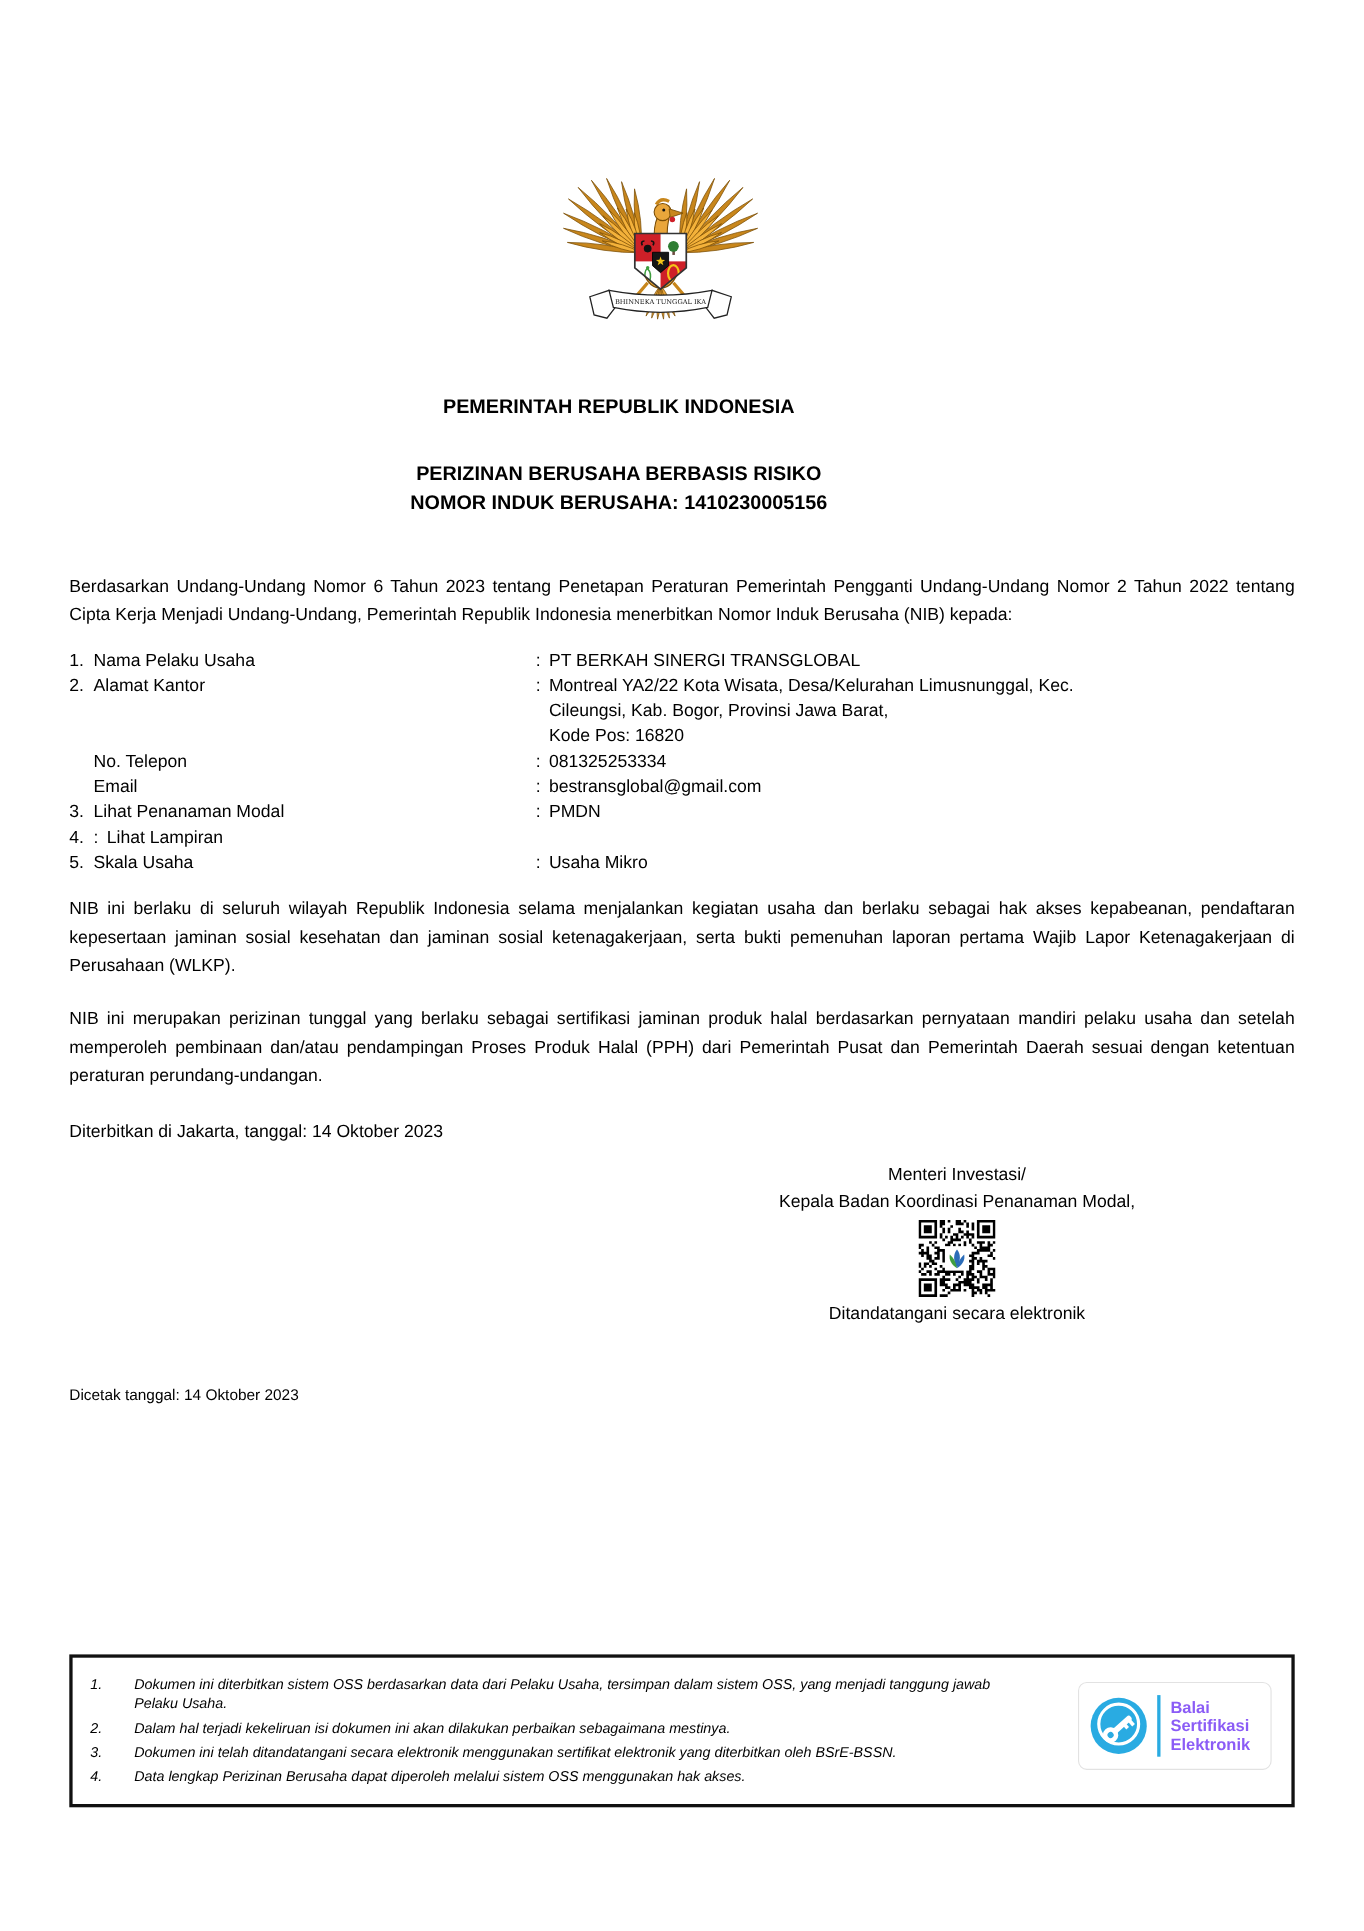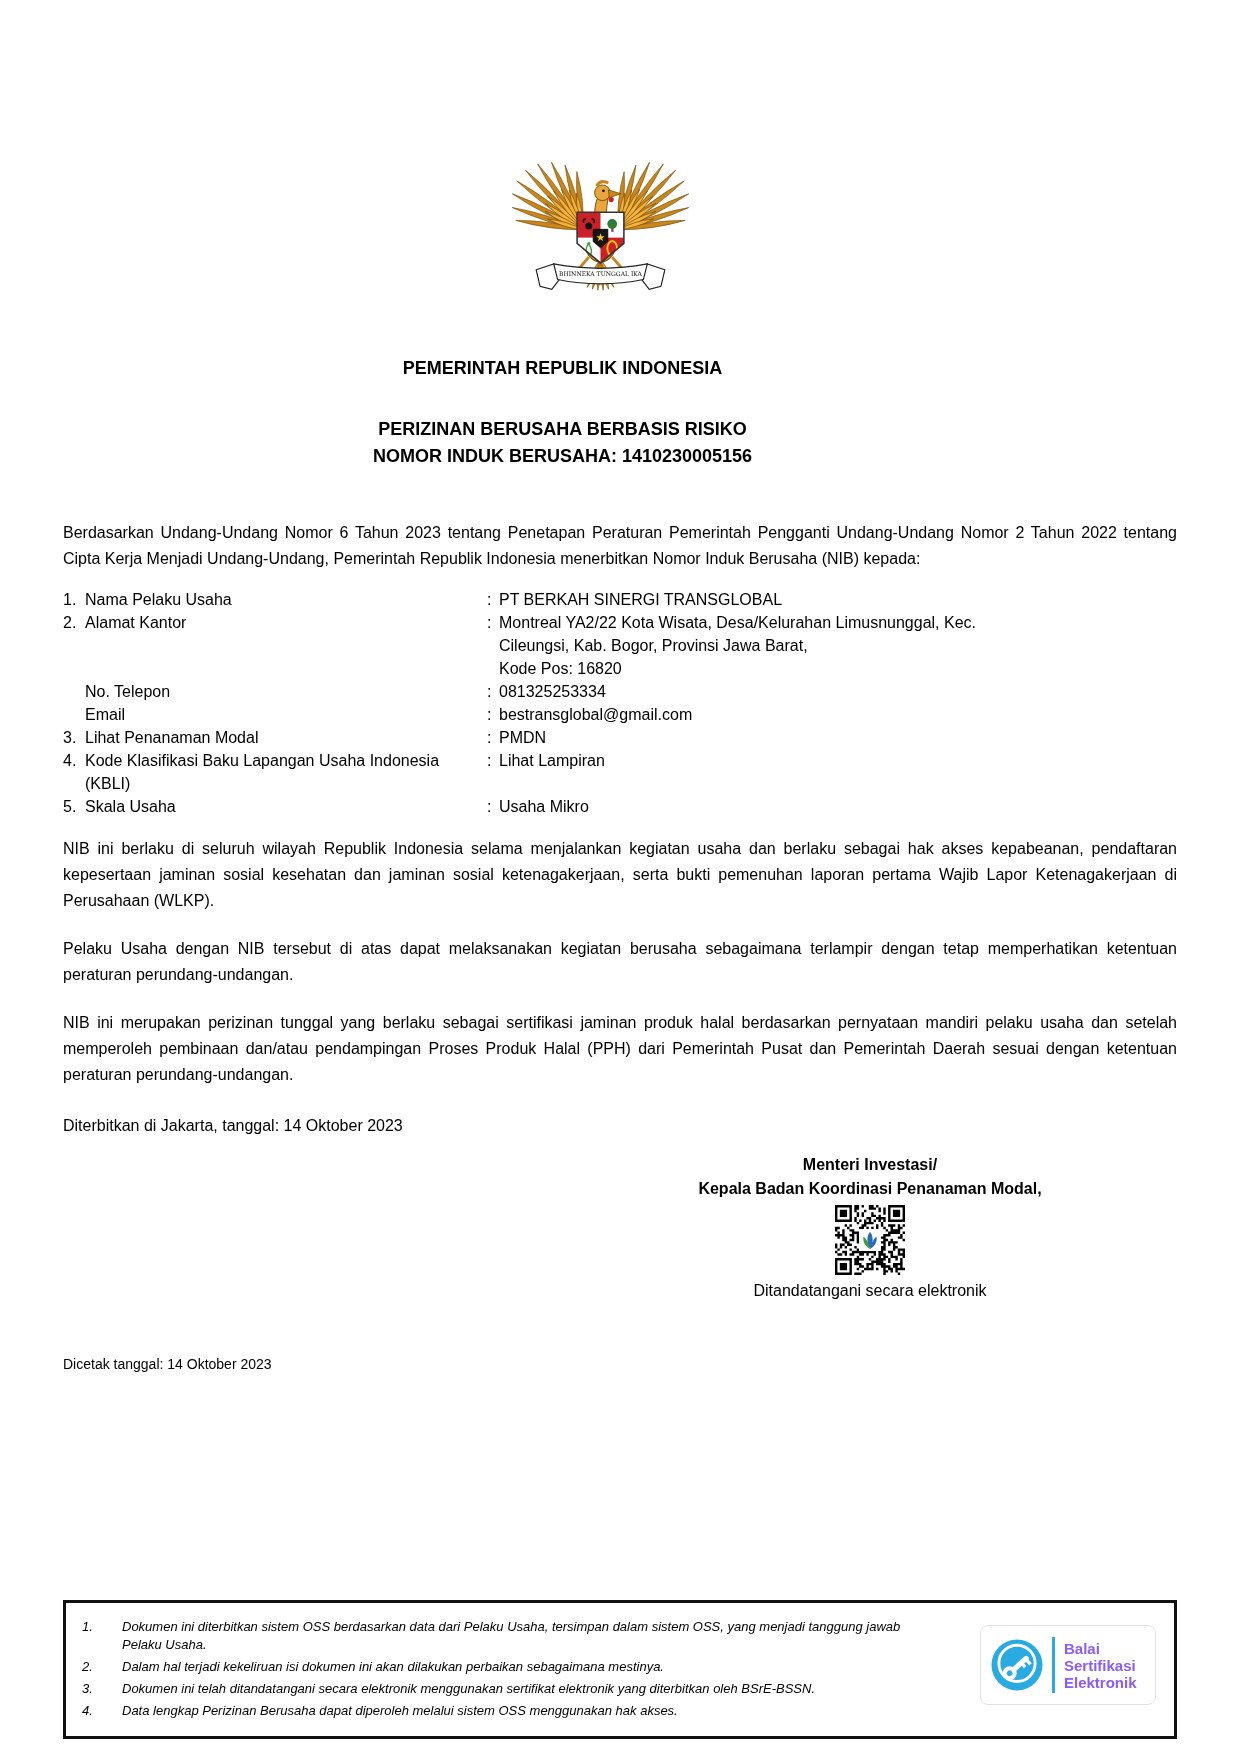--- a/index.html
+++ b/index.html
@@ -21,21 +21,21 @@
   .printed{margin-top:50px;font-size:14px;line-height:23px;}
   
   .fields{margin-top:16px;font-size:16px;line-height:23px;}
   .frow{display:flex;align-items:flex-start;}
   .fno{width:22px;flex:none;}
   .flabel{width:402px;flex:none;}
   .fcolon{width:12px;flex:none;}
   .fvalue{flex:1;}
   
   .signblock{margin-top:8px;margin-left:auto;width:520px;text-align:center;font-size:16px;line-height:24px;margin-right:47px;}
-  .signblock .bold{font-weight:bold;}
+  .signblock .bold{font-weight:normal;}
   .qrbox{position:relative;width:70px;height:70px;margin:4px auto 4px;}
   .qrbox svg{display:block;}
   .qr-center-logo{position:absolute;left:24px;top:24px;width:22px;height:22px;background:#fff;}
   
   .footer-box{position:relative;margin-top:224px;border:3px solid #111;padding:15px 18px 12px 12px;}
   .note{display:flex;font-style:italic;font-size:13px;line-height:18px;margin-bottom:4px;}
   .note-num{width:40px;flex:none;padding-left:4px;}
   .note-text{flex:1;padding-right:250px;}
   .bse-logo{position:absolute;right:18px;top:22px;width:176px;height:80px;border:1px solid #e2e2e2;
             border-radius:8px;background:#fff;display:flex;align-items:center;padding:4px 8px;box-sizing:border-box;}
@@ -186,37 +186,32 @@
       <div class="fvalue">bestransglobal@gmail.com</div>
     </div>
     <div class="frow">
       <div class="fno">3.</div>
       <div class="flabel">Lihat Penanaman Modal</div>
       <div class="fcolon">:</div>
       <div class="fvalue">PMDN</div>
     </div>
     <div class="frow">
       <div class="fno">4.</div>
-      <div class="flabel">
-        <div>Kode Klasifikasi Baku Lapangan Usaha Indonesia</div>
-        <div>(KBLI)</div>
-      </div>
       <div class="fcolon">:</div>
       <div class="fvalue">Lihat Lampiran</div>
     </div>
     <div class="frow">
       <div class="fno">5.</div>
       <div class="flabel">Skala Usaha</div>
       <div class="fcolon">:</div>
       <div class="fvalue">Usaha Mikro</div>
     </div>
   </div>
 
   <p class="para p1">NIB ini berlaku di seluruh wilayah Republik Indonesia selama menjalankan kegiatan usaha dan berlaku sebagai hak akses kepabeanan, pendaftaran kepesertaan jaminan sosial kesehatan dan jaminan sosial ketenagakerjaan, serta bukti pemenuhan laporan pertama Wajib Lapor Ketenagakerjaan di Perusahaan (WLKP).</p>
-  <p class="para p2">Pelaku Usaha dengan NIB tersebut di atas dapat melaksanakan kegiatan berusaha sebagaimana terlampir dengan tetap memperhatikan ketentuan peraturan perundang-undangan.</p>
   <p class="para p3">NIB ini merupakan perizinan tunggal yang berlaku sebagai sertifikasi jaminan produk halal berdasarkan pernyataan mandiri pelaku usaha dan setelah memperoleh pembinaan dan/atau pendampingan Proses Produk Halal (PPH) dari Pemerintah Pusat dan Pemerintah Daerah sesuai dengan ketentuan peraturan perundang-undangan.</p>
 
   <p class="issued">Diterbitkan di Jakarta, tanggal: 14 Oktober 2023</p>
 
   <div class="signblock">
     <div class="bold">Menteri Investasi/</div>
     <div class="bold">Kepala Badan Koordinasi Penanaman Modal,</div>
     <div class="qrbox">
       <svg id="qrsvg" width="70" height="70" viewBox="0 0 70 70">
         <rect width="70" height="70" fill="#fff"></rect>

